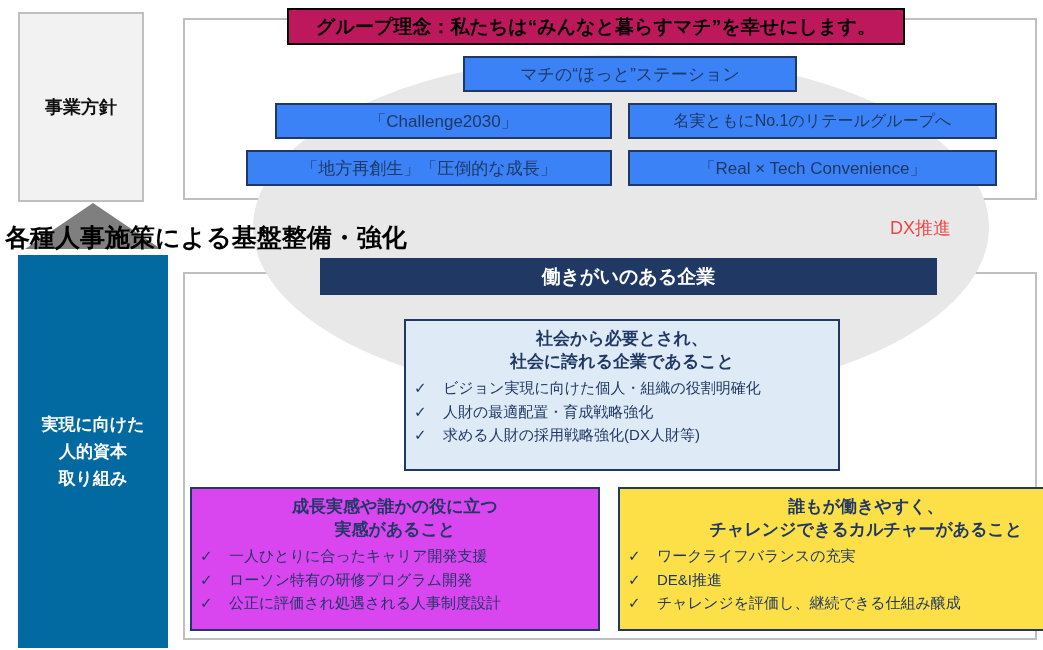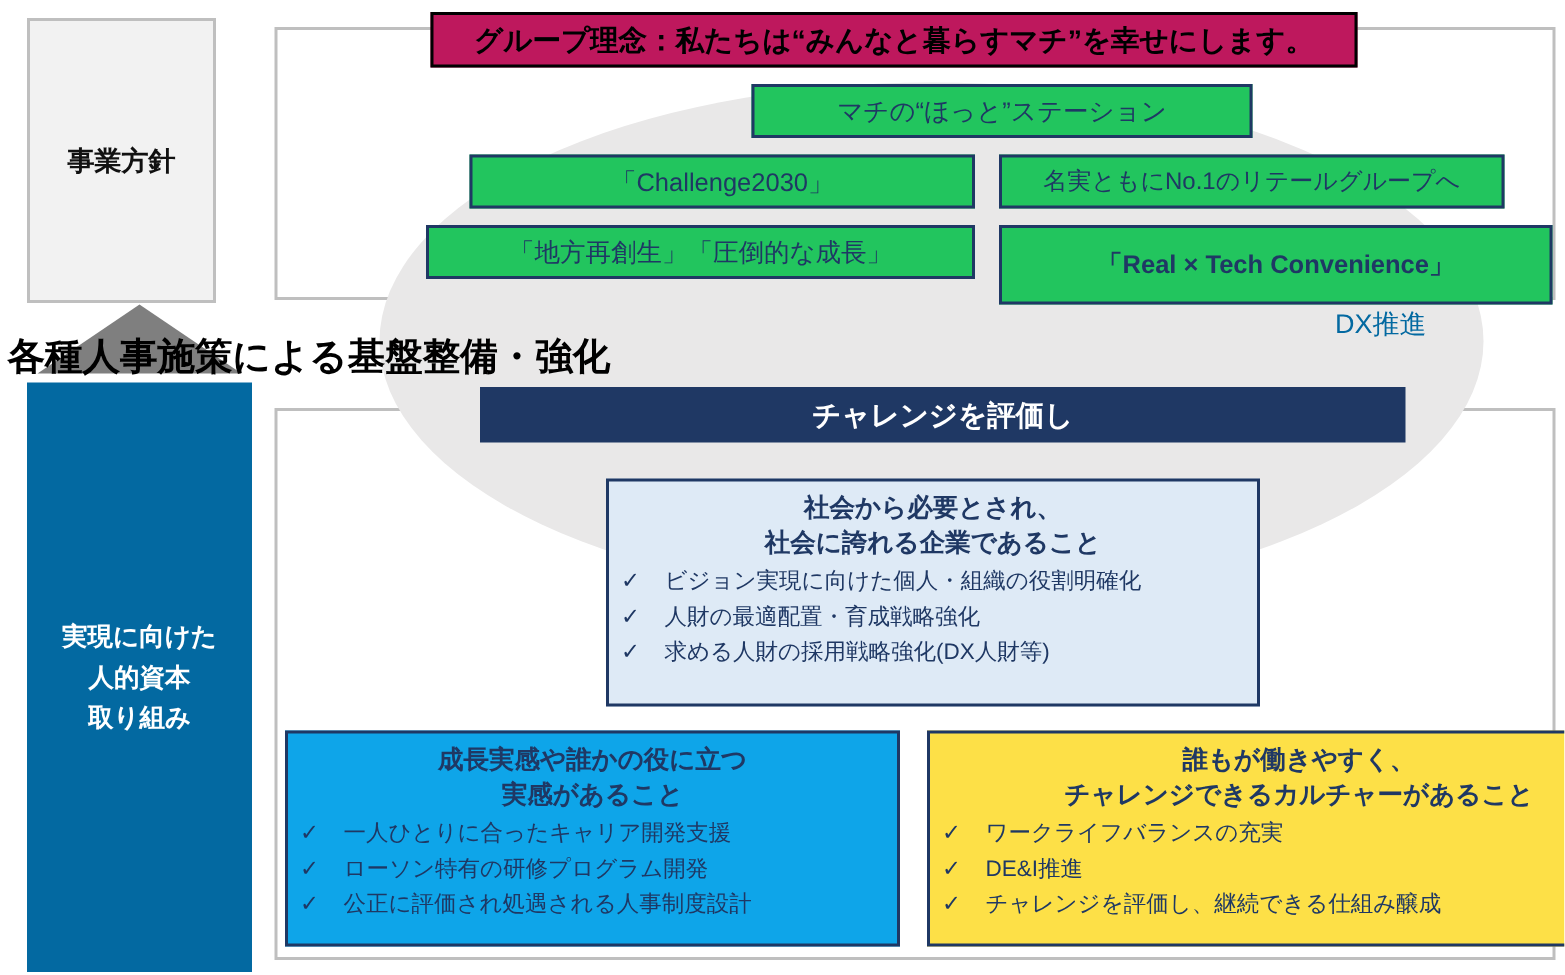--- a/index.html
+++ b/index.html
@@ -14,45 +14,45 @@
   
   .bg-ellipse{position:absolute;left:253px;top:55px;width:736px;height:345px;border-radius:50%;background:#E9E8E8;}
 
   
   .biz-box{position:absolute;left:18px;top:12px;width:126px;height:190px;background:#F2F2F2;
     border:2px solid #BFBFBF;box-sizing:border-box;display:flex;align-items:center;justify-content:center;
     font-size:18px;font-weight:bold;color:#111111;}
   .up-triangle{position:absolute;left:25px;top:203px;width:0;height:0;
     border-left:68px solid transparent;border-right:68px solid transparent;border-bottom:46px solid #7F7F7F;}
   .foundation-label{position:absolute;left:5px;top:221px;font-size:25px;font-weight:bold;color:#000000;white-space:nowrap;}
-  .dx-label{position:absolute;left:890px;top:204px;font-size:18px;color:#0369a1;white-space:nowrap;}
+  .dx-label{position:absolute;left:890px;top:216px;font-size:18px;color:#ef4444;white-space:nowrap;}
   .blue-side{position:absolute;left:18px;top:255px;width:150px;height:393px;background:#0369a1;
     display:flex;flex-direction:column;align-items:center;justify-content:center;
     color:#ffffff;font-weight:bold;font-size:17px;line-height:27px;text-align:center;}
 
   
   .title-box{position:absolute;left:287px;top:8px;width:618px;height:37px;background:#be185d;
     border:2.5px solid #000000;box-sizing:border-box;display:flex;align-items:center;justify-content:center;
     font-size:19px;font-weight:bold;color:#000000;white-space:nowrap;}
-  .pbox{position:absolute;background:#22c55e;border:2px solid #1F3864;box-sizing:border-box;
-    display:flex;align-items:center;justify-content:center;color:#1F3864;font-size:17px;white-space:nowrap;margin-left:38px;}
+  .pbox{position:absolute;background:#3b82f6;border:2px solid #1F3864;box-sizing:border-box;
+    display:flex;align-items:center;justify-content:center;color:#1F3864;font-size:17px;white-space:nowrap;}
   .pbox-machi{left:463px;top:56px;width:334px;height:36px;}
   .pbox-challenge{left:275px;top:103px;width:337px;height:36px;}
-  .pbox-no1{left:628px;top:103px;width:337px;height:36px;font-size:16px;}
+  .pbox-no1{left:628px;top:103px;width:369px;height:36px;font-size:16px;}
   .pbox-chihou{left:246px;top:150px;width:366px;height:36px;}
-  .pbox-realtech{left:628px;top:150px;width:369px;height:53px;font-weight:bold;}
+  .pbox-realtech{left:628px;top:150px;width:369px;height:36px;}
 
   
   .banner{position:absolute;left:320px;top:258px;width:617px;height:37px;background:#1F3864;
     display:flex;align-items:center;justify-content:center;color:#ffffff;font-weight:bold;font-size:19px;}
 
   
   .card{position:absolute;border:2px solid #1F3864;box-sizing:border-box;color:#1F3864;padding:6px 8px 4px 8px;}
   .card-social{left:404px;top:319px;width:436px;height:152px;background:#DEEAF6;}
-  .card-growth{left:190px;top:487px;width:410px;height:144px;background:#0ea5e9;}
+  .card-growth{left:190px;top:487px;width:410px;height:144px;background:#d946ef;}
   .card-culture{left:618px;top:487px;width:496px;height:144px;background:#fde047;}
   .card-title{text-align:center;font-weight:bold;font-size:17px;line-height:23px;}
   .card-items{margin-top:3px;}
   .card-item{display:flex;align-items:baseline;font-size:15px;line-height:23.5px;white-space:nowrap;}
   .check{width:16px;margin-right:13px;flex:0 0 auto;font-size:15px;}
 </style>
 </head>
 <body>
 
 <div class="canvas">
@@ -88,21 +88,21 @@
     <span>名実ともにNo.1のリテールグループへ</span>
   </div>
   <div class="pbox pbox-chihou">
     <span>「地方再創生」「圧倒的な成長」</span>
   </div>
   <div class="pbox pbox-realtech">
     <span>「Real × Tech Convenience」</span>
   </div>
 
   <div class="banner">
-    <span>チャレンジを評価し</span>
+    <span>働きがいのある企業</span>
   </div>
 
   <div class="card card-social">
     <div class="card-title">
       <div>社会から必要とされ、</div>
       <div>社会に誇れる企業であること</div>
     </div>
     <div class="card-items">
       <div class="card-item">
         <span class="check">✓</span>

